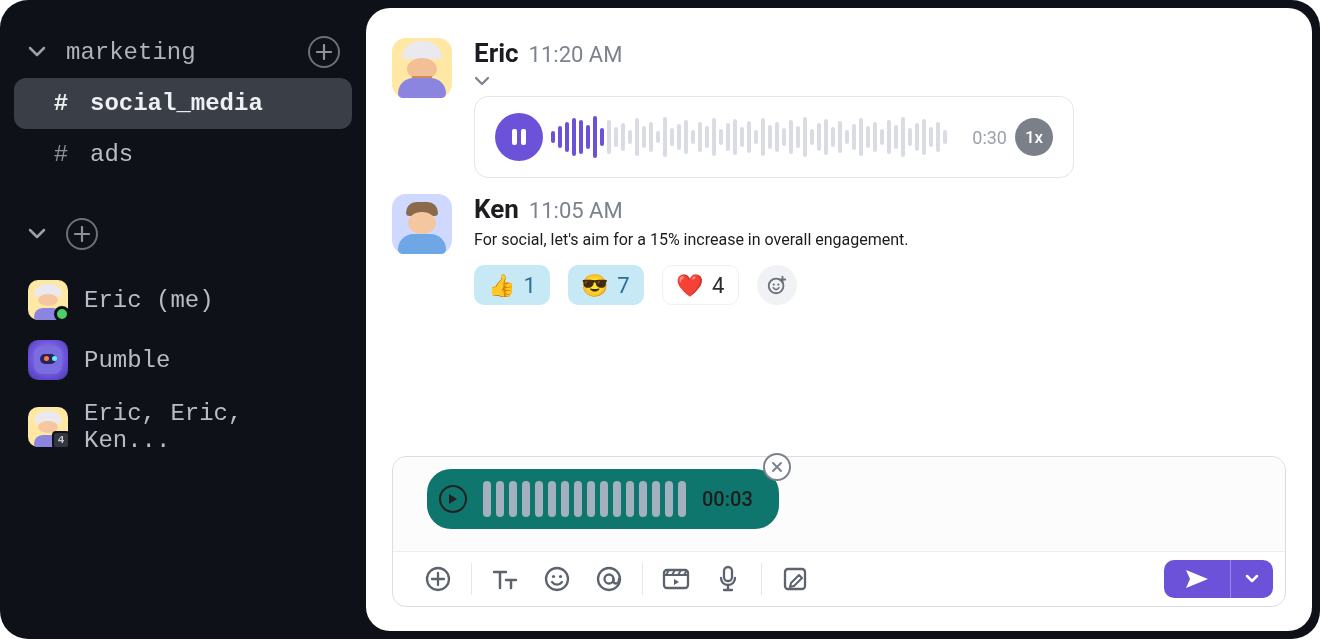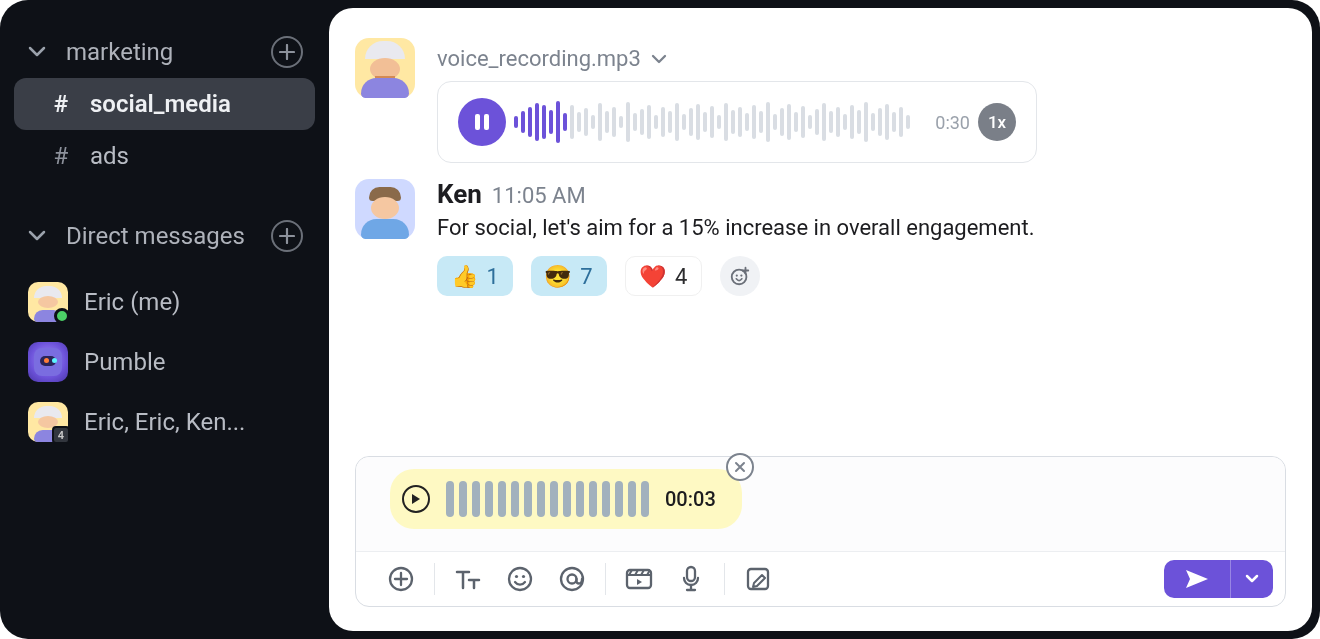--- a/index.html
+++ b/index.html
@@ -12,24 +12,25 @@
     width: 1320px;
     height: 639px;
     display: flex;
     background: #0e1117;
     border-radius: 28px;
     overflow: hidden;
     position: relative;
   }
   
   .sidebar {
-    width: 329px;
+    width: 366px;
     flex: none;
     padding: 26px 0 0 0;
     color: #c3c6cc;
+    font-family: Liberation Mono, monospace;
   }
   .section-head {
     display: flex;
     align-items: center;
     padding: 10px 26px;
     gap: 18px;
     font-size: 24px;
   }
   .section-head .chev {
     width: 22px;
@@ -143,21 +144,21 @@
   .wave { display:flex; align-items:center; gap:3px; height:42px; flex:1;}
   .wave span {
     width:4px; border-radius:3px; background:#6c52d9;
   }
   .wave span.idle { background:#d9dde3;}
   .dur { color:#9aa1ab; font-size:18px;}
   .speed {
     width:38px;height:38px;border-radius:50%;background:#7a7f88;color:#fff;
     display:flex;align-items:center;justify-content:center;font-size:17px;font-weight:500;
   }
-  .msg-text { font-size:22px; color:#1c1c1f; margin-top:6px; }
+  .msg-text { font-size:16px; color:#1c1c1f; margin-top:6px; }
   .reactions { display:flex; gap:18px; margin-top:16px;}
   .react {
     display:flex; align-items:center; gap:8px;
     background:#c7e9f6; border-radius:10px; padding:4px 14px;
     font-size:22px; color:#2d6f9b;
   }
   .react.white { background:#fff; border:1px solid #f0f0f0; color:#2c2c2e;}
   .add-react {
     width:40px;height:40px;border-radius:50%;
     background:#f0f2f5;color:#6b7079;
@@ -172,21 +173,21 @@
   }
   .composer-top {
     background:#fcfcfd;
     padding: 12px 14px 22px 34px;
     border-bottom:1px solid #eceef1;
     position:relative;
     border-top-left-radius:14px;border-top-right-radius:14px;
     display:flex; align-items:center;
   }
   .record-pill {
-    background:#fef9c3;border-radius:24px;
+    background:#0f766e;border-radius:24px;
     display:flex;align-items:center;gap:16px;
     padding:10px 26px 10px 12px;
     position:relative;
   }
   .close-x {
     position:absolute;right:-12px;top:-16px;
     width:28px;height:28px;border-radius:50%;
     border:2px solid #7c838e;background:#fff;color:#7c838e;
     display:flex;align-items:center;justify-content:center;font-size:17px;
   }
@@ -246,21 +247,20 @@
     </div>
 
     <div style="height:28px"></div>
 
     <div class="section-head">
       <span class="chev">
         <svg width="18" height="12" viewBox="0 0 18 12">
             <path d="M2 2l7 7 7-7" stroke="#9aa1ab" stroke-width="2.5" fill="none" stroke-linecap="round" stroke-linejoin="round"></path>
           </svg>
       </span>
-      <span class="lbl">Direct messages</span>
       <span class="plus">
         <svg width="16" height="16" viewBox="0 0 16 16">
             <path d="M8 1v14M1 8h14" stroke="#8c919b" stroke-width="2.2" stroke-linecap="round"></path>
           </svg>
       </span>
     </div>
 
     <div style="height:10px"></div>
 
     <div class="dm-item">
@@ -292,22 +292,25 @@
   <main class="main">
 
     <div class="msg">
       <div class="av-eric-lg">
         <div class="av-hat-white"></div>
         <div style="position:absolute;left:15px;right:15px;top:20px;height:22px;border-radius:50%;background:#f2bf96"></div>
         <div style="position:absolute;left:20px;right:20px;top:38px;height:10px;border-radius:0 0 8px 8px;background:#d48a55"></div>
         <div class="av-body"></div>
       </div>
       <div class="msg-body">
+        <div class="msg-head">
+          <span class="msg-name">Eric</span>
+          <span class="msg-time">11:20 AM</span>
+        </div>
         <div class="file-row">
-          <span>voice_recording.mp3</span>
           <span>
             <svg width="16" height="10" viewBox="0 0 16 10">
                 <path d="M2 2l6 6 6-6" stroke="#7c838e" stroke-width="2.3" fill="none" stroke-linecap="round" stroke-linejoin="round"></path>
               </svg>
           </span>
         </div>
         <div class="attach-box">
           <div class="play-btn-lg">
             <svg width="18" height="20" viewBox="0 0 18 20">
                 <rect x="2" y="2" width="5" height="16" rx="2" fill="#fff"></rect>

